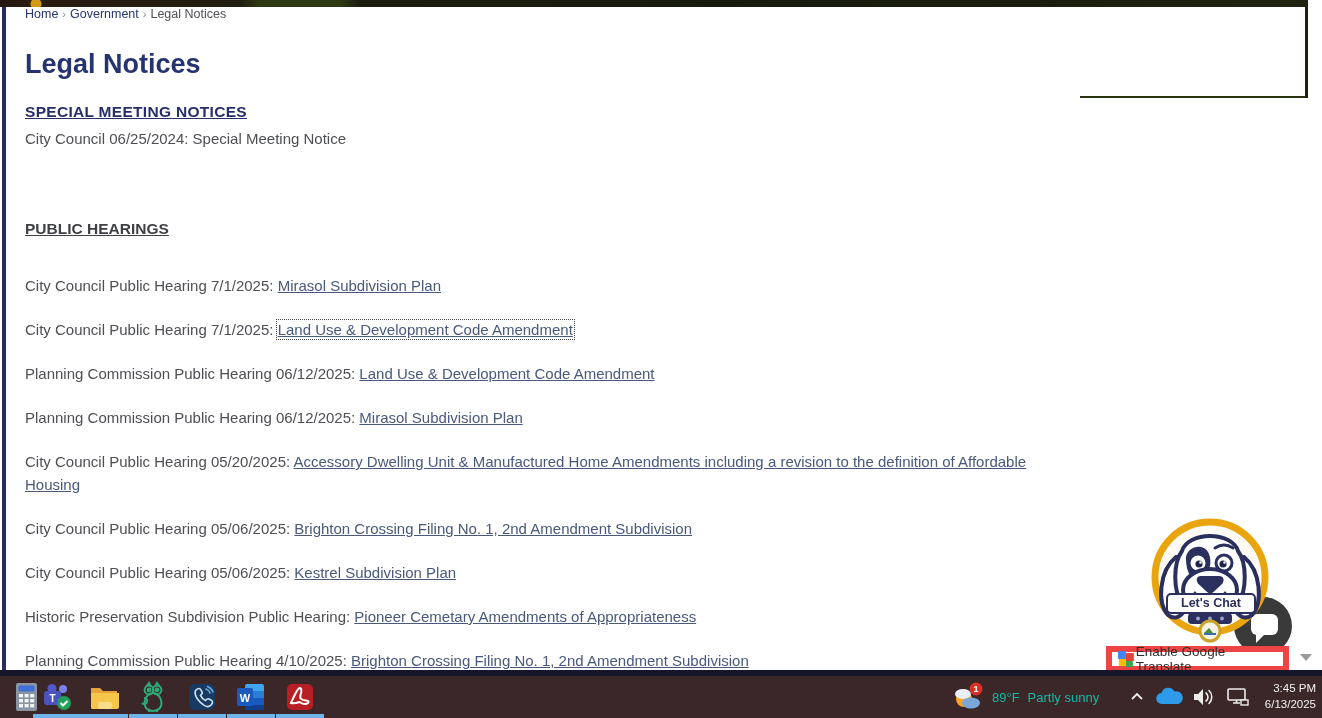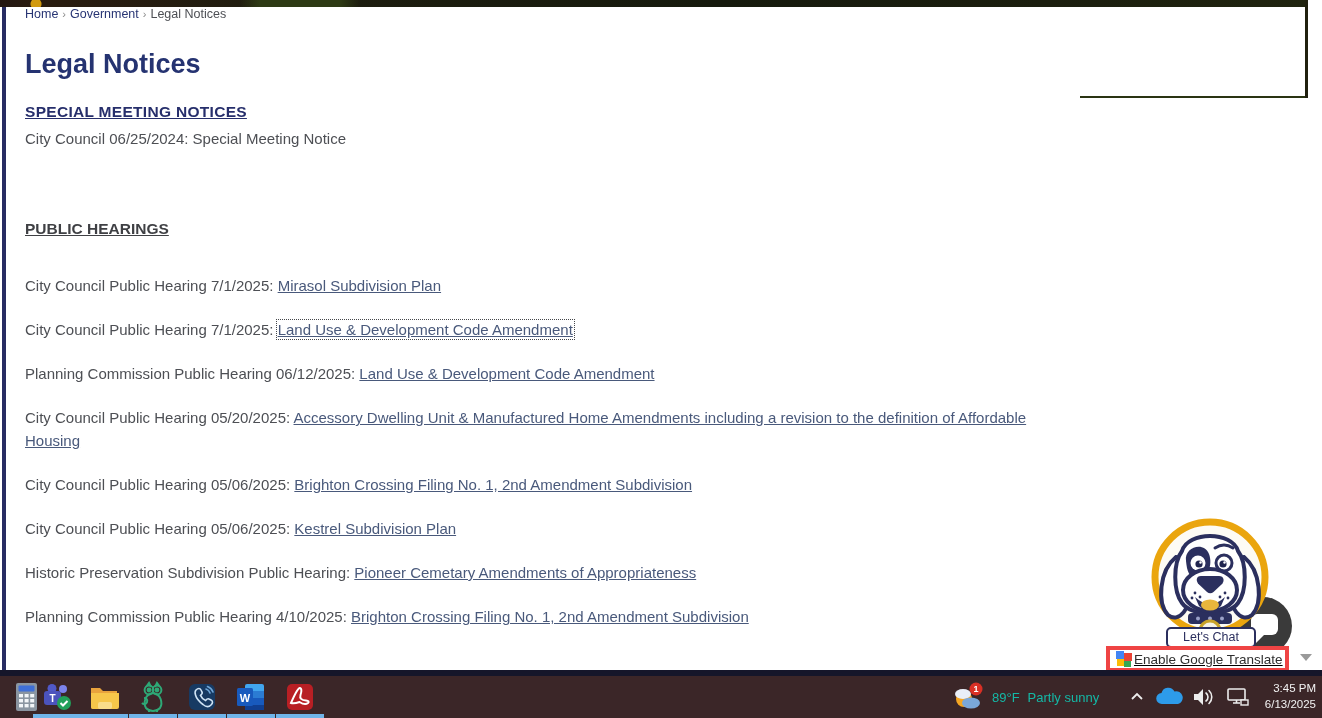--- a/index.html
+++ b/index.html
@@ -54,28 +54,28 @@
 
   .hearing-list { margin-top:36px; }
   .hearing-row { font-size:15px; line-height:23px; color:#4d4f54; margin-bottom:21px; }
   .doc-link { color:#49597b; text-decoration:underline; cursor:pointer; }
   .doc-link.focused { outline:1px dotted #44464a; outline-offset:1px; }
 
   
   #chat-circle { left:1234px; top:597px; width:58px; height:58px; border-radius:50%;
                  background:#3a3a3a; cursor:pointer; }
   #mascot { left:1146px; top:503px; }
-  #lets-chat { left:1166px; top:627px; width:90px; height:21px; background:#ffffff;
+  #lets-chat { left:1166px; top:593px; width:90px; height:21px; background:#ffffff;
                border:2px solid #2b2f5e; border-radius:5px; color:#2b2f5e;
-               font-size:12.5px; font-weight:400; text-align:center; line-height:17px; cursor:pointer; }
+               font-size:12.5px; font-weight:700; text-align:center; line-height:17px; cursor:pointer; }
 
   
   #translate-bar { left:1106px; top:646px; width:183px; height:26px; background:#ffffff;
-                   border:4px solid #ef4444; display:flex; align-items:center; gap:1px;
-                   padding-left:5px; cursor:pointer;text-decoration:underline; }
+                   border:6px solid #ef4444; display:flex; align-items:center; gap:1px;
+                   padding-left:5px; cursor:pointer; }
   #translate-bar span { font-size:13.5px; color:#2f2f2f; }
   #scroll-arrow { left:1300px; top:654px; width:0; height:0;
                   border-left:6px solid transparent; border-right:6px solid transparent;
                   border-top:7px solid #9a9a9a; }
 
   
   #footer-strip { left:0; top:670px; width:1322px; height:6px; background:#15162a; }
   #taskbar { left:0; top:676px; width:1322px; height:42px; background:#3b2628; }
   .task-btn { position:absolute; top:0; width:44px; height:42px; display:flex;
               align-items:center; justify-content:center; cursor:pointer; }
@@ -104,20 +104,21 @@
 
   <a class="smn-heading">SPECIAL MEETING NOTICES</a>
   <div class="smn-entry">City Council 06/25/2024: Special Meeting Notice</div>
 
   <div><span class="ph-heading">PUBLIC HEARINGS</span></div>
 
   <div class="hearing-list">
     <div class="hearing-row"><span>City Council Public Hearing 7/1/2025: </span><a class="doc-link">Mirasol Subdivision Plan</a></div>
     <div class="hearing-row"><span>City Council Public Hearing 7/1/2025: </span><a class="doc-link focused">Land Use &amp; Development Code Amendment</a></div>
     <div class="hearing-row"><span>Planning Commission Public Hearing 06/12/2025: </span><a class="doc-link">Land Use &amp; Development Code Amendment</a></div>
+    <div class="hearing-row"><span>Planning Commission Public Hearing 06/12/2025: </span><a class="doc-link">Mirasol Subdivision Plan</a></div>
     <div class="hearing-row"><span>City Council Public Hearing 05/20/2025: </span><a class="doc-link">Accessory Dwelling Unit &amp; Manufactured Home Amendments including a revision to the definition of Affordable Housing</a></div>
     <div class="hearing-row"><span>City Council Public Hearing 05/06/2025: </span><a class="doc-link">Brighton Crossing Filing No. 1, 2nd Amendment Subdivision</a></div>
     <div class="hearing-row"><span>City Council Public Hearing 05/06/2025: </span><a class="doc-link">Kestrel Subdivision Plan</a></div>
     <div class="hearing-row"><span>Historic Preservation Subdivision Public Hearing: </span><a class="doc-link">Pioneer Cemetary Amendments of Appropriateness</a></div>
     <div class="hearing-row"><span>Planning Commission Public Hearing 4/10/2025: </span><a class="doc-link">Brighton Crossing Filing No. 1, 2nd Amendment Subdivision</a></div>
   </div>
 </div>
 
 <div class="abs" id="chat-circle">
   <svg width="58" height="58" viewBox="0 0 58 58">

